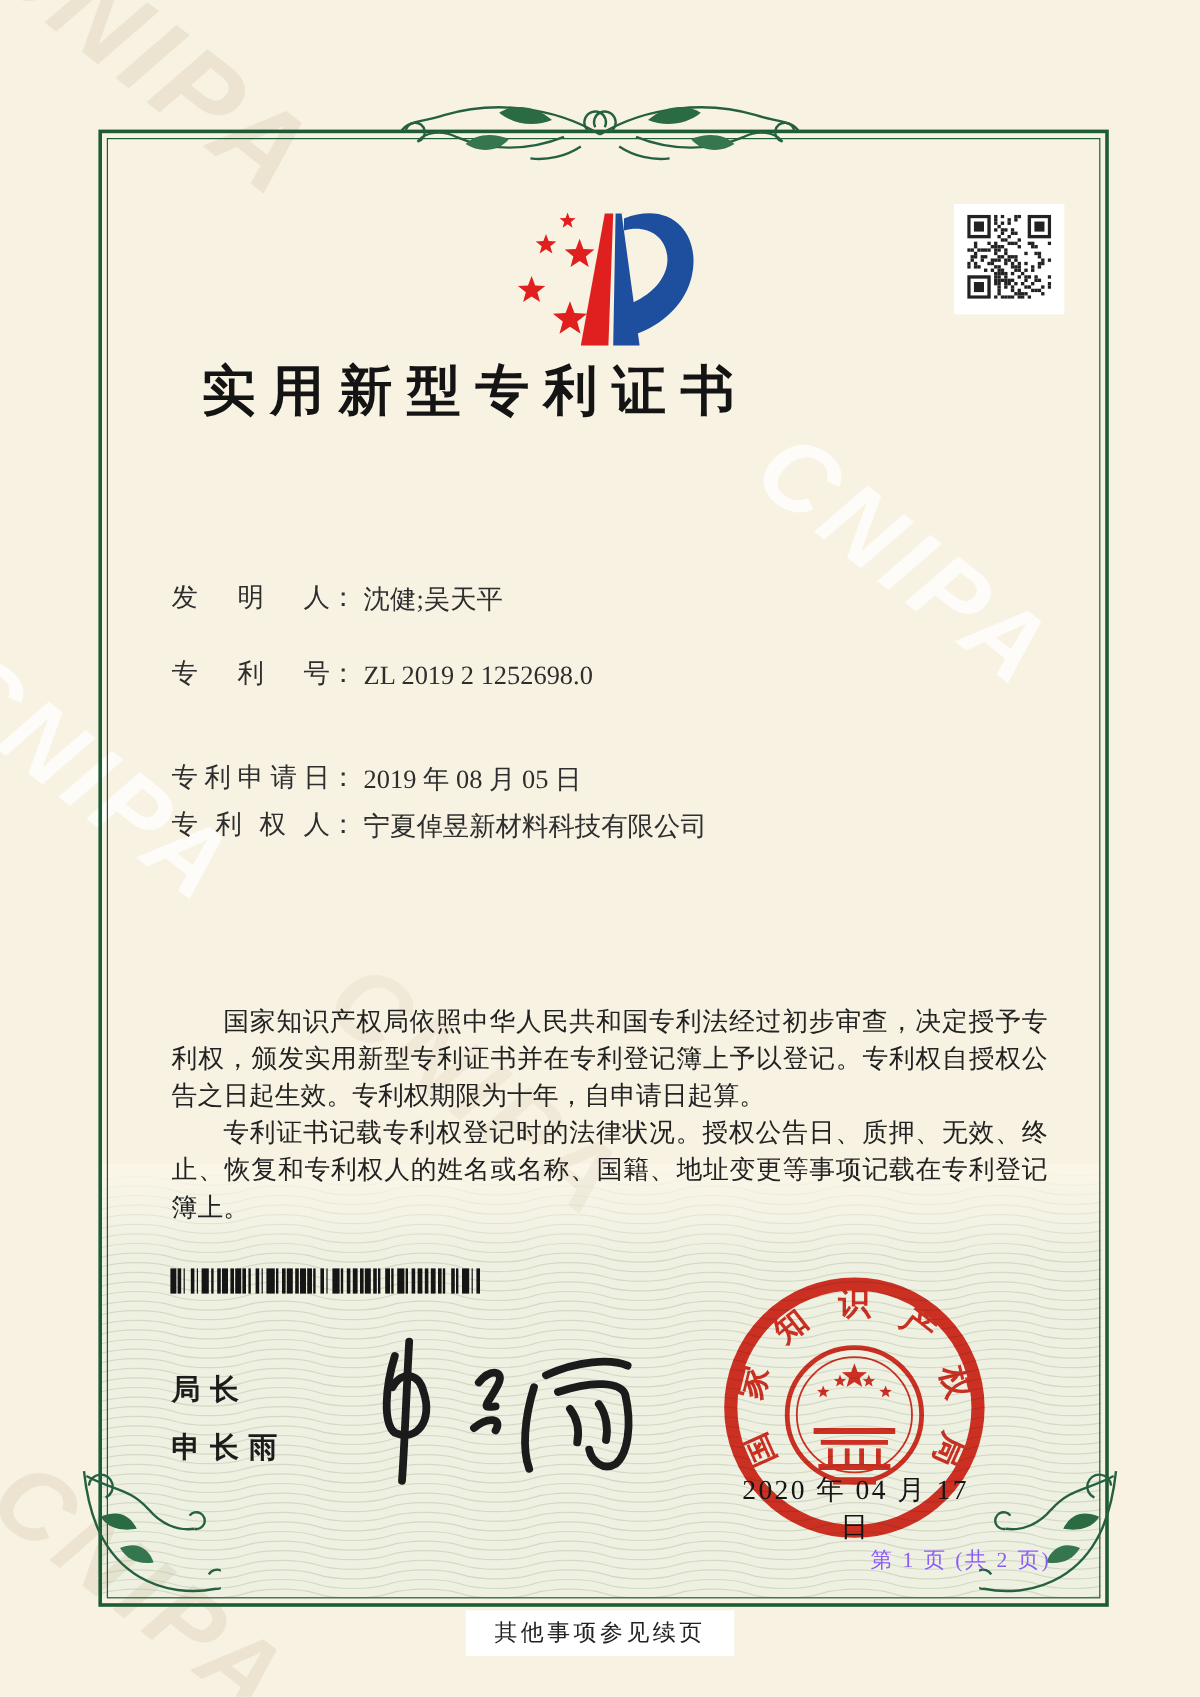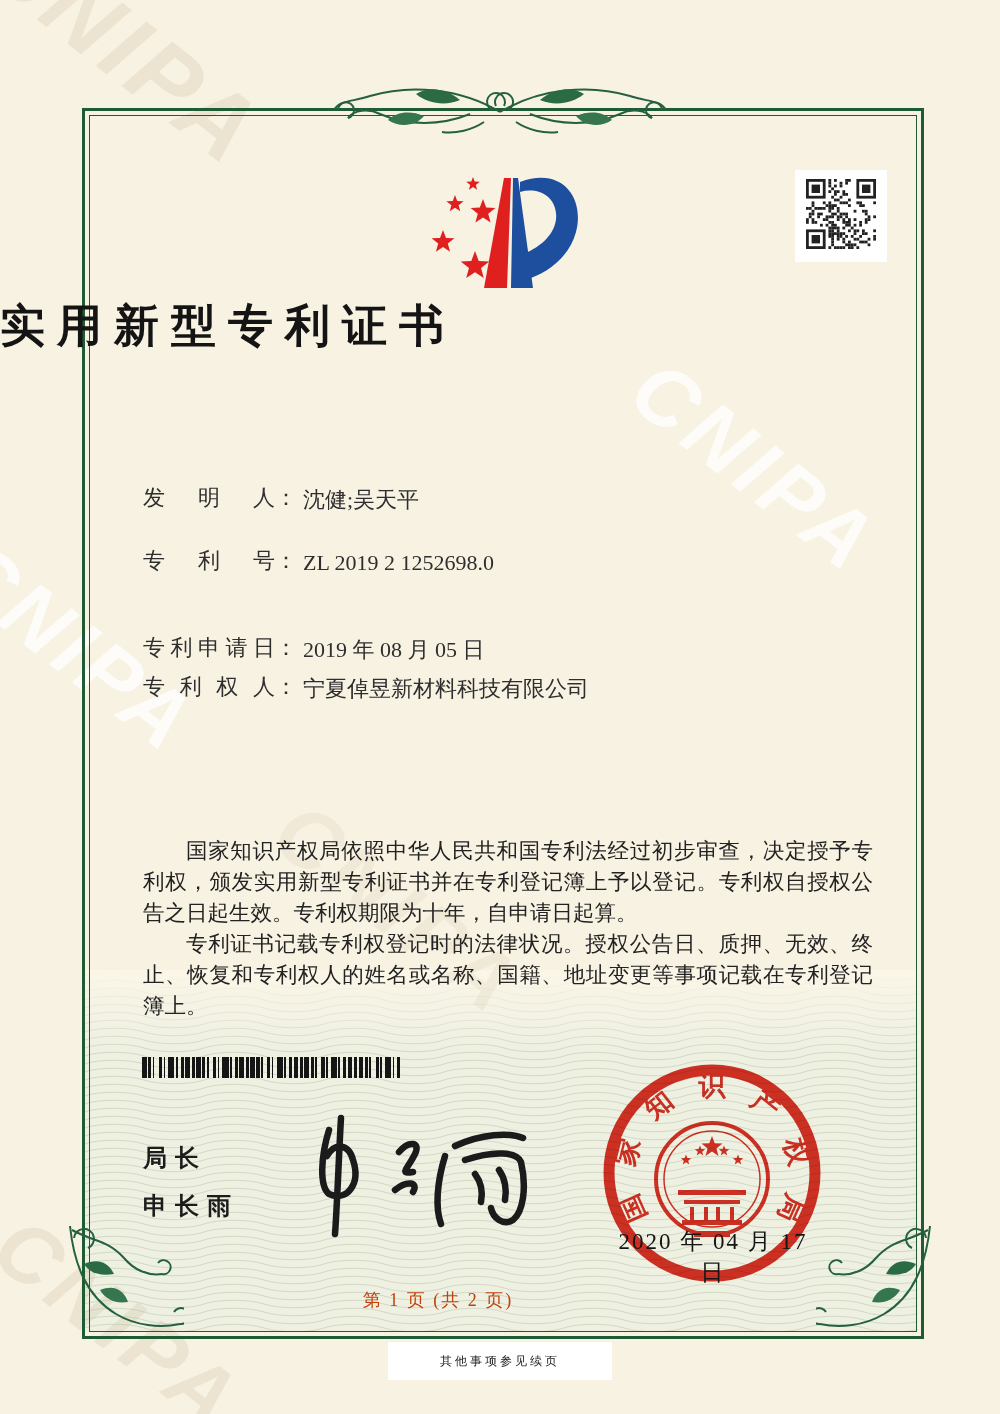--- a/index.html
+++ b/index.html
@@ -30,21 +30,21 @@
 
   .orn{position:absolute;pointer-events:none;}
   .orn path,.orn circle{vector-effect:non-scaling-stroke;}
 
   
   .cert-no{position:absolute;left:128px;top:172px;font-size:21px;color:#3a3a3a;
            letter-spacing:4px;}
   .qr-box{position:absolute;left:795px;top:170px;width:92px;height:92px;background:#fff;}
   #qr{position:absolute;left:11px;top:9px;}
   #logo{position:absolute;left:425px;top:158px;}
-  .title{position:absolute;left:0;top:296px;width:792px;text-align:left;
+  .title{position:absolute;left:0;top:296px;width:792px;text-align:center;
          font-size:45px;font-weight:bold;color:#141414;letter-spacing:12px;}
 
   
   .frow{position:absolute;left:143px;font-size:22px;color:#2e2e2e;}
   .flabel{display:inline-block;width:132px;text-align:justify;text-align-last:justify;
           vertical-align:top;}
   .fcolon{display:inline-block;vertical-align:top;margin-right:6px;}
   .fvalue{display:inline-block;vertical-align:top;white-space:pre-line;max-width:600px;
           line-height:33px;}
   .fpair2{position:absolute;left:369px;top:0;white-space:nowrap;}
@@ -60,25 +60,25 @@
   .sig-role{position:absolute;left:143px;top:1142px;font-size:24px;color:#1c1c1c;
             letter-spacing:8px;font-family:"Liberation Sans","DejaVu Sans",sans-serif;font-weight:600;}
   .sig-name{position:absolute;left:143px;top:1190px;font-size:24px;color:#1c1c1c;
             letter-spacing:8px;font-family:"Liberation Sans","DejaVu Sans",sans-serif;font-weight:600;}
   #signature{position:absolute;left:295px;top:1112px;}
 
   #seal{position:absolute;left:598px;top:1059px;mix-blend-mode:multiply;opacity:.95;}
   .seal-date{position:absolute;left:608px;top:1226px;width:210px;text-align:center;
              font-size:23px;color:#151515;letter-spacing:2px;}
 
-  .page-info{position:absolute;left:0;top:1288px;width:876px;text-align:center;
-             font-size:18px;color:#c2410c;letter-spacing:2px;}
+  .page-info{position:absolute;left:0;top:1288px;width:876px;text-align:right;
+             font-size:18px;color:#8b5cf6;letter-spacing:2px;}
   .note-box{position:absolute;left:388px;top:1342px;width:224px;height:38px;background:#ffffff;
             display:flex;align-items:center;justify-content:center;}
-  .note-box span{font-size:12px;color:#222;letter-spacing:3px;}
+  .note-box span{font-size:19px;color:#222;letter-spacing:3px;}
 </style>
 </head>
 <body>
 
 <div class="page">
 
   <svg id="waves" width="834" height="362" viewBox="0 0 834 362">
       <rect x="0" y="0" width="834" height="362" fill="#eef0e2"></rect>
       <path d="M0,6 c15,-5 45,-5 60,0 c15,5 45,5 60,0 c15,-5 45,-5 60,0 c15,5 45,5 60,0 c15,-5 45,-5 60,0 c15,5 45,5 60,0 c15,-5 45,-5 60,0 c15,5 45,5 60,0 c15,-5 45,-5 60,0 c15,5 45,5 60,0 c15,-5 45,-5 60,0 c15,5 45,5 60,0 c15,-5 45,-5 60,0 c15,5 45,5 60,0 c15,-5 45,-5 60,0 c15,5 45,5 60,0" fill="none" stroke="#d3d9c3" stroke-width="1"></path>
       <path d="M0,14 c15,-5 45,-5 60,0 c15,5 45,5 60,0 c15,-5 45,-5 60,0 c15,5 45,5 60,0 c15,-5 45,-5 60,0 c15,5 45,5 60,0 c15,-5 45,-5 60,0 c15,5 45,5 60,0 c15,-5 45,-5 60,0 c15,5 45,5 60,0 c15,-5 45,-5 60,0 c15,5 45,5 60,0 c15,-5 45,-5 60,0 c15,5 45,5 60,0 c15,-5 45,-5 60,0 c15,5 45,5 60,0" fill="none" stroke="#d3d9c3" stroke-width="1"></path>

